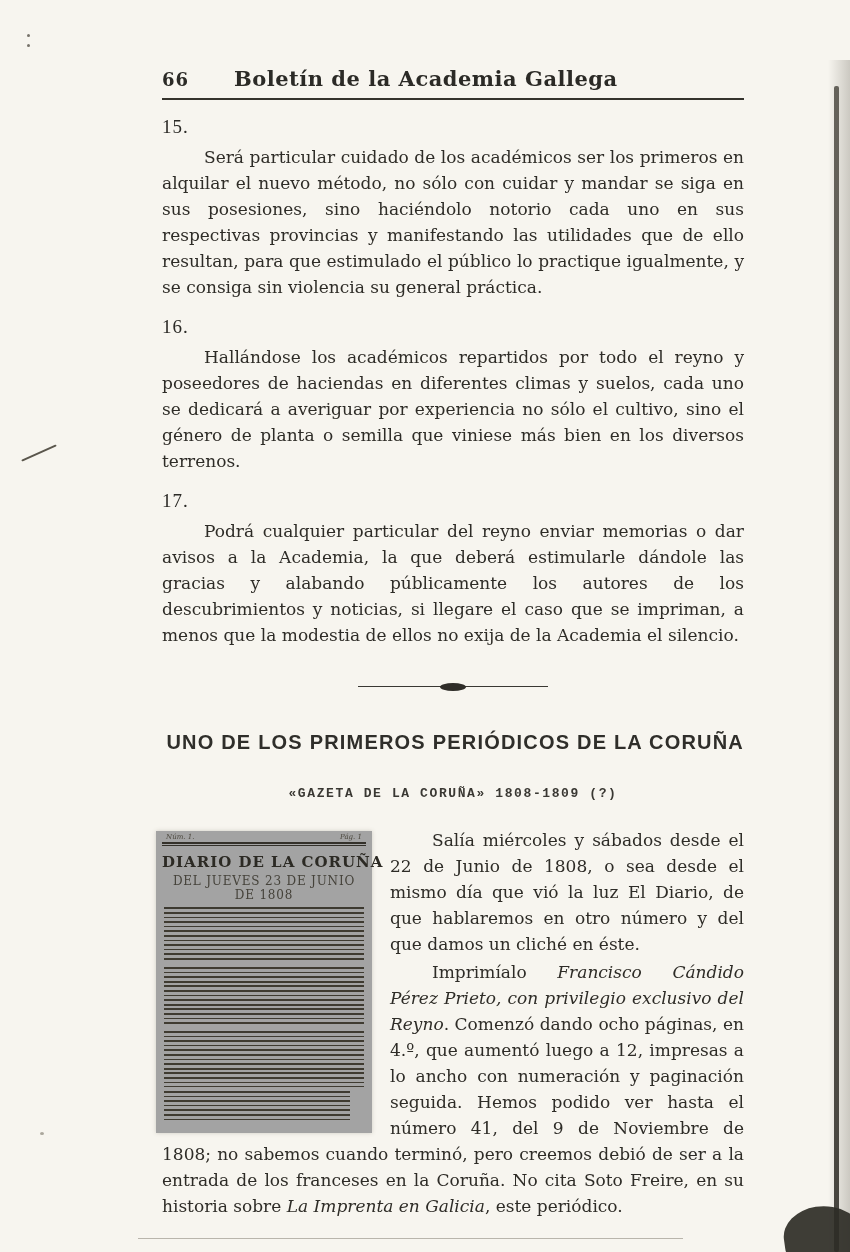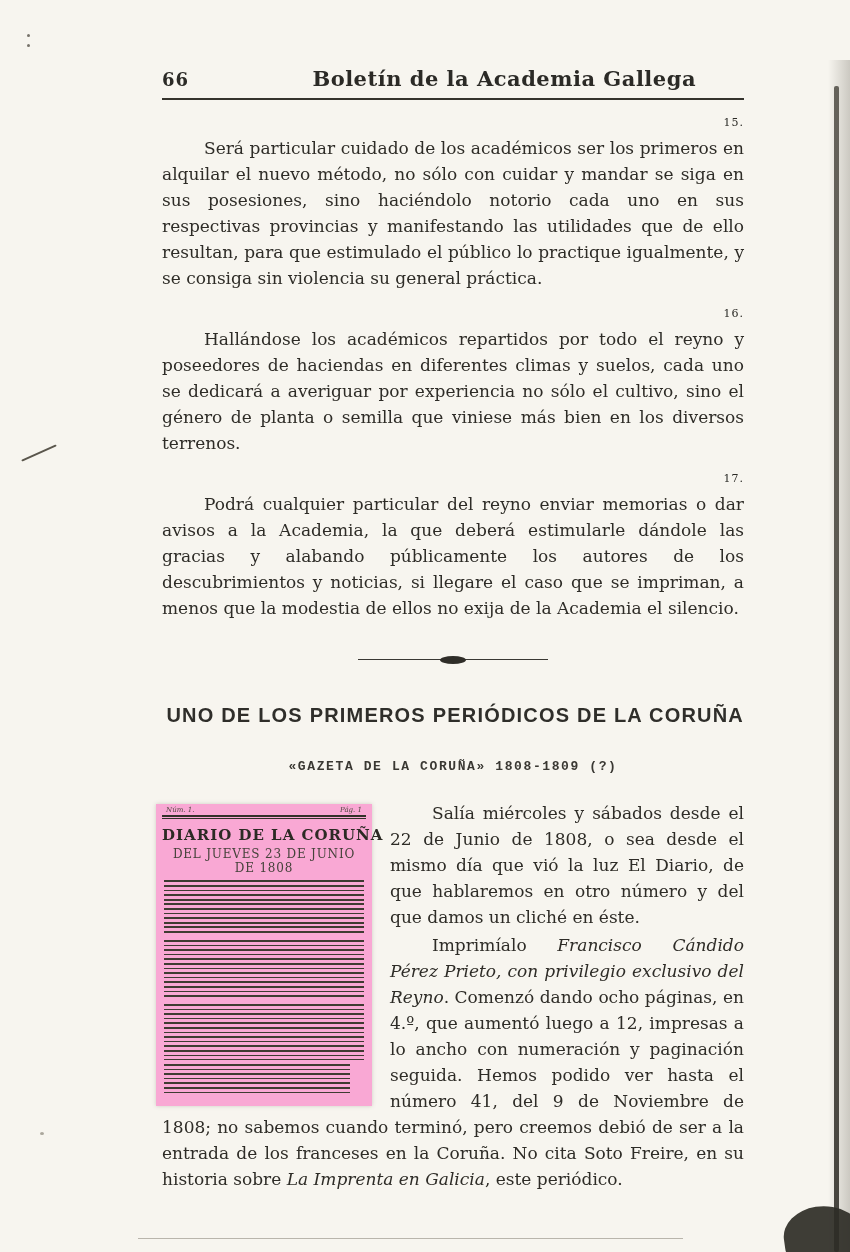--- a/index.html
+++ b/index.html
@@ -27,34 +27,35 @@
     padding-bottom: 7px;
   }
   .page-number {
     font-size: 18px;
     font-weight: bold;
     width: 120px;
     letter-spacing: 1px;
   }
   .head-title {
     flex: 1;
-    text-align: right;
+    text-align: left;
     font-size: 21px;
     font-weight: bold;
     letter-spacing: 0.5px;
     transform: translateX(-48px);
   }
 
   
   .statute { margin-top: 16px; }
   .statute-number {
-    text-align: right;
-    font-size: 11px;
+    text-align: left;
+    font-size: 19px;
     margin-bottom: 6px;
     letter-spacing: 1px;
+    font-family: Liberation Serif, serif;
   }
   .statute-text, .article-par {
     font-size: 17px;
     line-height: 26px;
     text-align: justify;
     text-indent: 42px;
     color: #2e2c27;
   }
 
   
@@ -101,21 +102,21 @@
   }
   .article-body { margin-top: 26px; }
   .article-par { margin-bottom: 2px; }
 
   
   .clipping {
     float: left;
     width: 216px;
     height: 302px;
     margin: 4px 18px 6px -6px;
-    background: #f9a8d4;
+    background: #a3a3a3;
     padding: 2px 6px 6px 6px;
     box-shadow: 0 0 4px rgba(90,85,70,.25);
   }
   .clip-corners {
     display: flex;
     justify-content: space-between;
     font-size: 7px;
     color: #4a463c;
     padding: 0 4px 1px 4px;
     font-style: italic;

